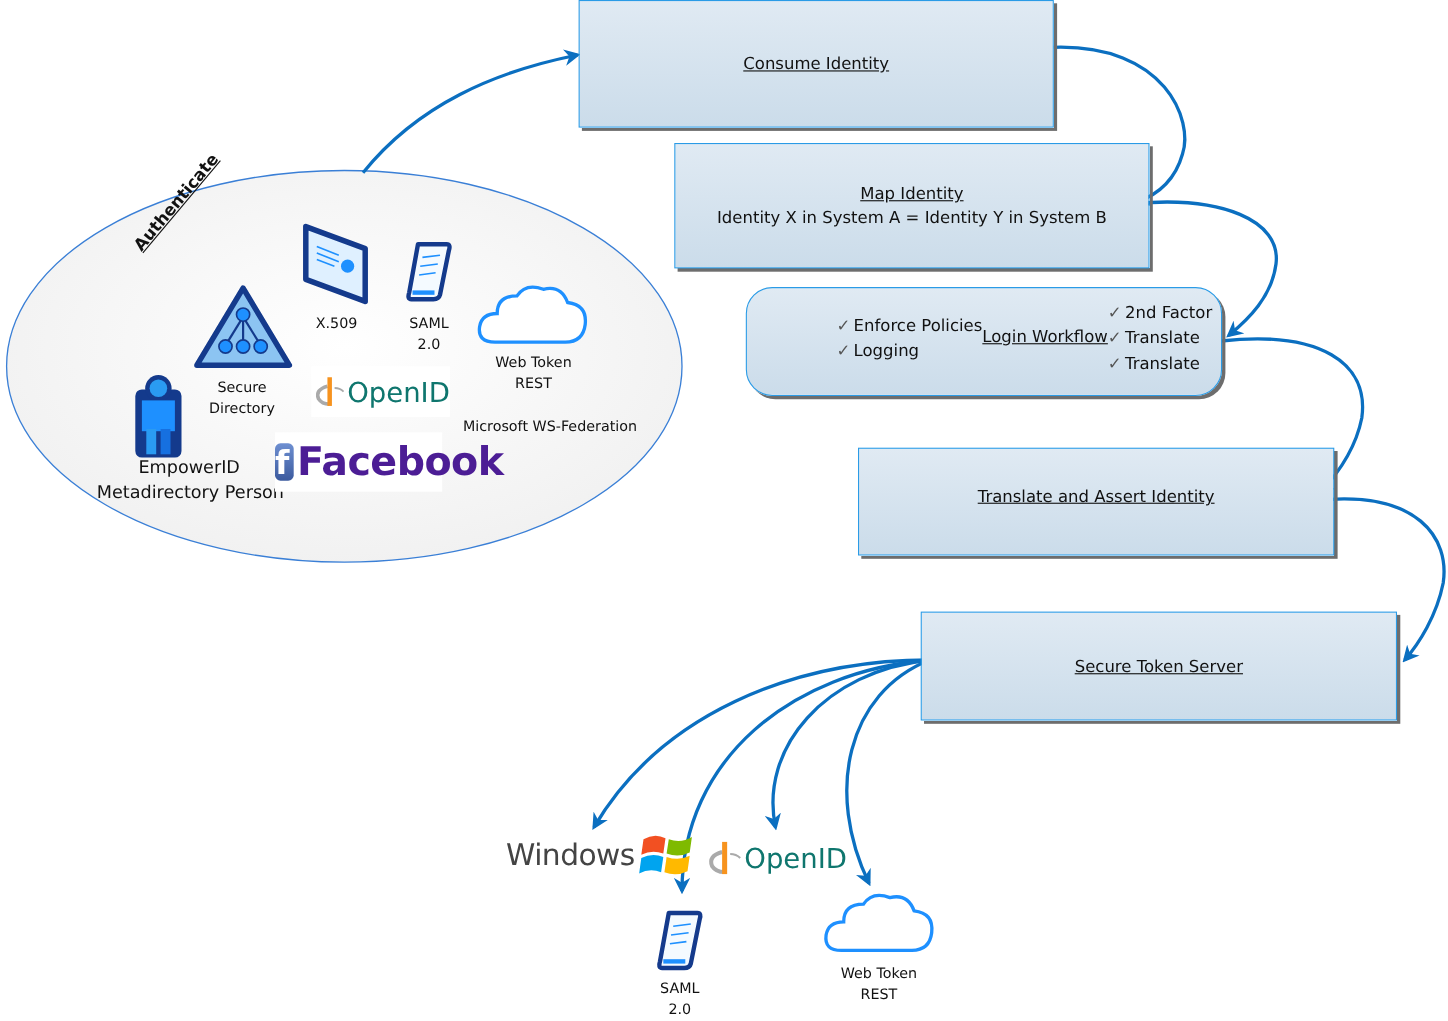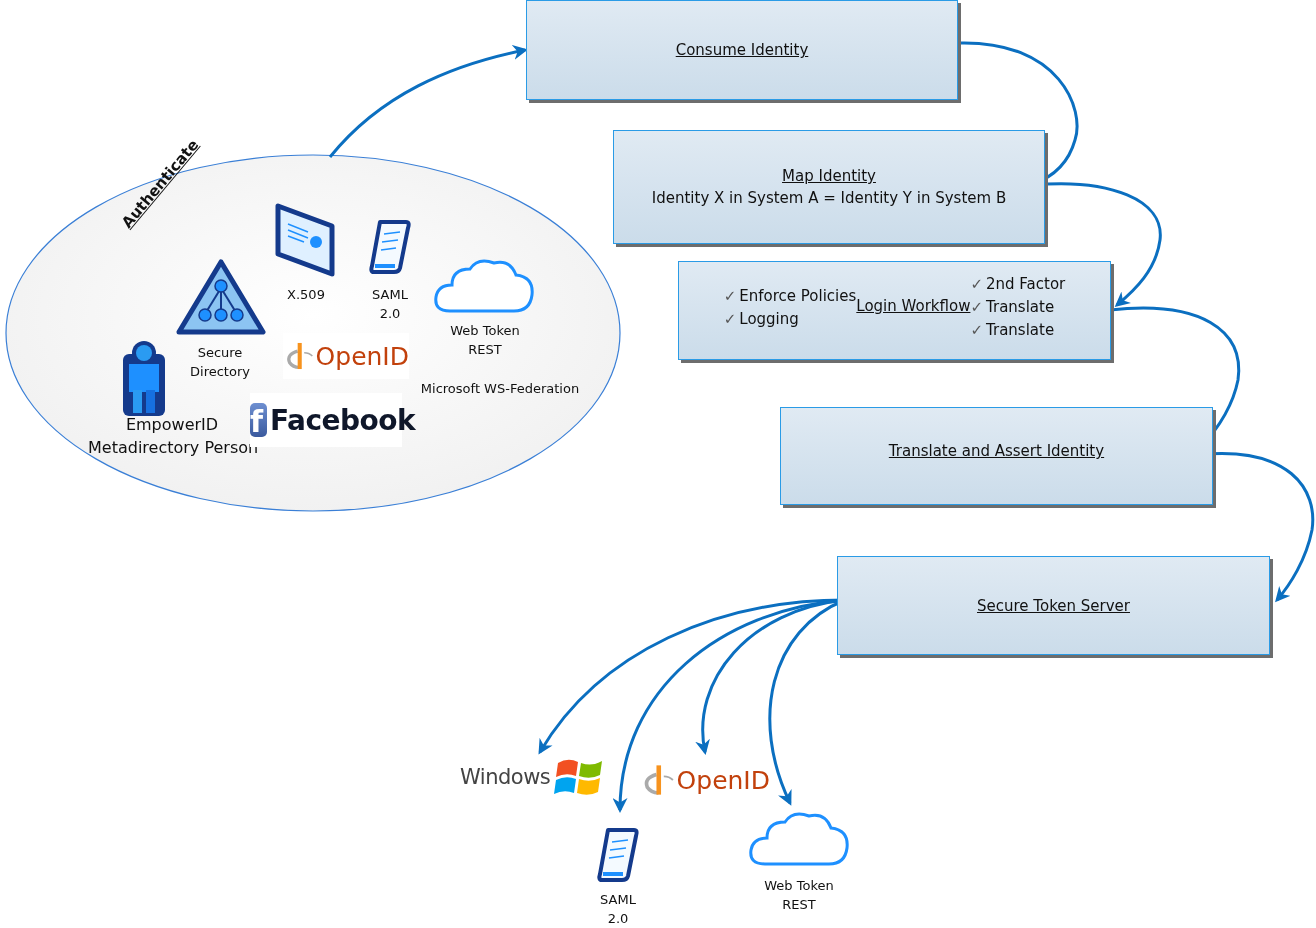--- a/index.html
+++ b/index.html
@@ -10,26 +10,26 @@
   .box { position:absolute; border:1px solid #2a9be6;
          background:linear-gradient(#e0eaf3, #cbdcea);
          box-shadow:3px 3px 0 #6d6d6d; box-sizing:border-box;
          display:flex; flex-direction:column; align-items:center; justify-content:center;
          font-size:15px; }
   .box .title { text-decoration:underline; }
   .lbl { position:absolute; font-size:13px; text-align:center; line-height:19px; white-space:nowrap; }
   .lbl-lg { font-size:16px; line-height:23px;margin-left:28px; }
   .check { font-size:15px; line-height:23px; white-space:nowrap; }
   .check .tick { color:#555; margin-right:3px; }
-  .logo-openid { position:absolute; background:#fff; display:flex; align-items:center; font-size:25px; color:#c2410c; }
+  .logo-openid { position:absolute; background:#fff; display:flex; align-items:center; font-size:25px; color:#0f766e; }
   .logo-fb { position:absolute; background:#fff; display:flex; align-items:center; }
   .fb-f { width:34px; height:34px; border-radius:5px; background:linear-gradient(#6e8fd1,#3b5a9e);
           color:#fff; font-weight:bold; font-size:30px; display:flex; align-items:flex-end; justify-content:flex-end;
           padding-right:4px; box-sizing:border-box; line-height:30px; }
-  .fb-text { color:#0f172a; font-weight:bold; font-size:28px; margin-left:3px; letter-spacing:-0.5px; }
+  .fb-text { color:#4c1d95; font-weight:bold; font-size:36px; margin-left:3px; letter-spacing:-0.5px; }
 </style>
 </head>
 <body>
 
 <svg class="arrows" viewBox="0 0 1316 928">
   <defs>
     <radialGradient id="ellGrad" cx="50%" cy="45%" r="60%">
       <stop offset="0%" stop-color="#ffffff"></stop>
       <stop offset="100%" stop-color="#f0f0f0"></stop>
     </radialGradient>
@@ -133,30 +133,30 @@
 
 <div class="logo-fb" style="left:250px;top:393px;width:152px;height:54px;">
   <div class="fb-f">f</div>
   <span class="fb-text">Facebook</span>
 </div>
 
 <div class="lbl" style="left:412px;top:379px;width:176px;">
   <div>Microsoft WS-Federation</div>
 </div>
 
-<div class="box" style="left:526px;top:0px;width:432px;height:100px;">
+<div class="box" style="left:526px;top:0px;width:432px;height:116px;">
   <span class="title">Consume Identity</span>
 </div>
 
 <div class="box" style="left:613px;top:130px;width:432px;height:114px;line-height:22px;align-items:center;">
   <span class="title">Map Identity</span>
   <span>Identity X in System A = Identity Y in System B</span>
 </div>
 
-<div class="box" style="left:678px;top:261px;width:433px;height:99px;flex-direction:row;justify-content:center;padding:0 8px;">
+<div class="box" style="left:678px;top:261px;width:433px;height:99px;flex-direction:row;justify-content:flex-end;padding:0 8px;border-radius:24px;">
   <div style="align-self:center;margin-top:-6px;">
     <div class="check"><span class="tick">✓</span><span>Enforce Policies</span></div>
     <div class="check"><span class="tick">✓</span><span>Logging</span></div>
   </div>
   <span class="title" style="align-self:center;margin-top:-10px;">Login Workflow</span>
   <div style="align-self:center;margin-top:-6px;">
     <div class="check"><span class="tick">✓</span><span>2nd Factor</span></div>
     <div class="check"><span class="tick">✓</span><span>Translate</span></div>
     <div class="check"><span class="tick">✓</span><span>Translate</span></div>
   </div>
@@ -164,21 +164,21 @@
 
 <div class="box" style="left:759px;top:407px;width:433px;height:98px;margin-left:21px;">
   <span class="title" style="margin-top:-10px;">Translate and Assert Identity</span>
 </div>
 
 <div class="box" style="left:837px;top:556px;width:433px;height:99px;">
   <span class="title">Secure Token Server</span>
 </div>
 
 <div class="abs" style="left:460px;top:755px;display:flex;align-items:center;">
-  <span style="font-size:21px;color:#444;letter-spacing:-0.5px;">Windows</span>
+  <span style="font-size:27px;color:#444;letter-spacing:-0.5px;">Windows</span>
   <svg width="52" height="44" viewBox="0 0 52 44" style="margin-left:4px;">
     <path d="M4,8 Q14,2 24,7 L22,21 Q12,17 2,22 Z" fill="#f25022"></path>
     <path d="M27,8 Q38,12 48,6 L46,20 Q36,25 25,21 Z" fill="#7fba00"></path>
     <path d="M2,25 Q12,20 22,24 L20,38 Q10,34 0,39 Z" fill="#00a4ef"></path>
     <path d="M25,24 Q36,28 46,23 L44,37 Q34,42 23,38 Z" fill="#ffb900"></path>
   </svg>
 </div>
 
 <svg class="abs" style="left:596px;top:826px" width="44" height="58" viewBox="0 0 44 58">
   <path d="M12,4 L38,4 Q42,4 40,10 L32,50 Q31,54 26,54 L6,54 Q2,54 4,48 Z" fill="#f4faff" stroke="#143a8c" stroke-width="4" stroke-linejoin="round"></path>

